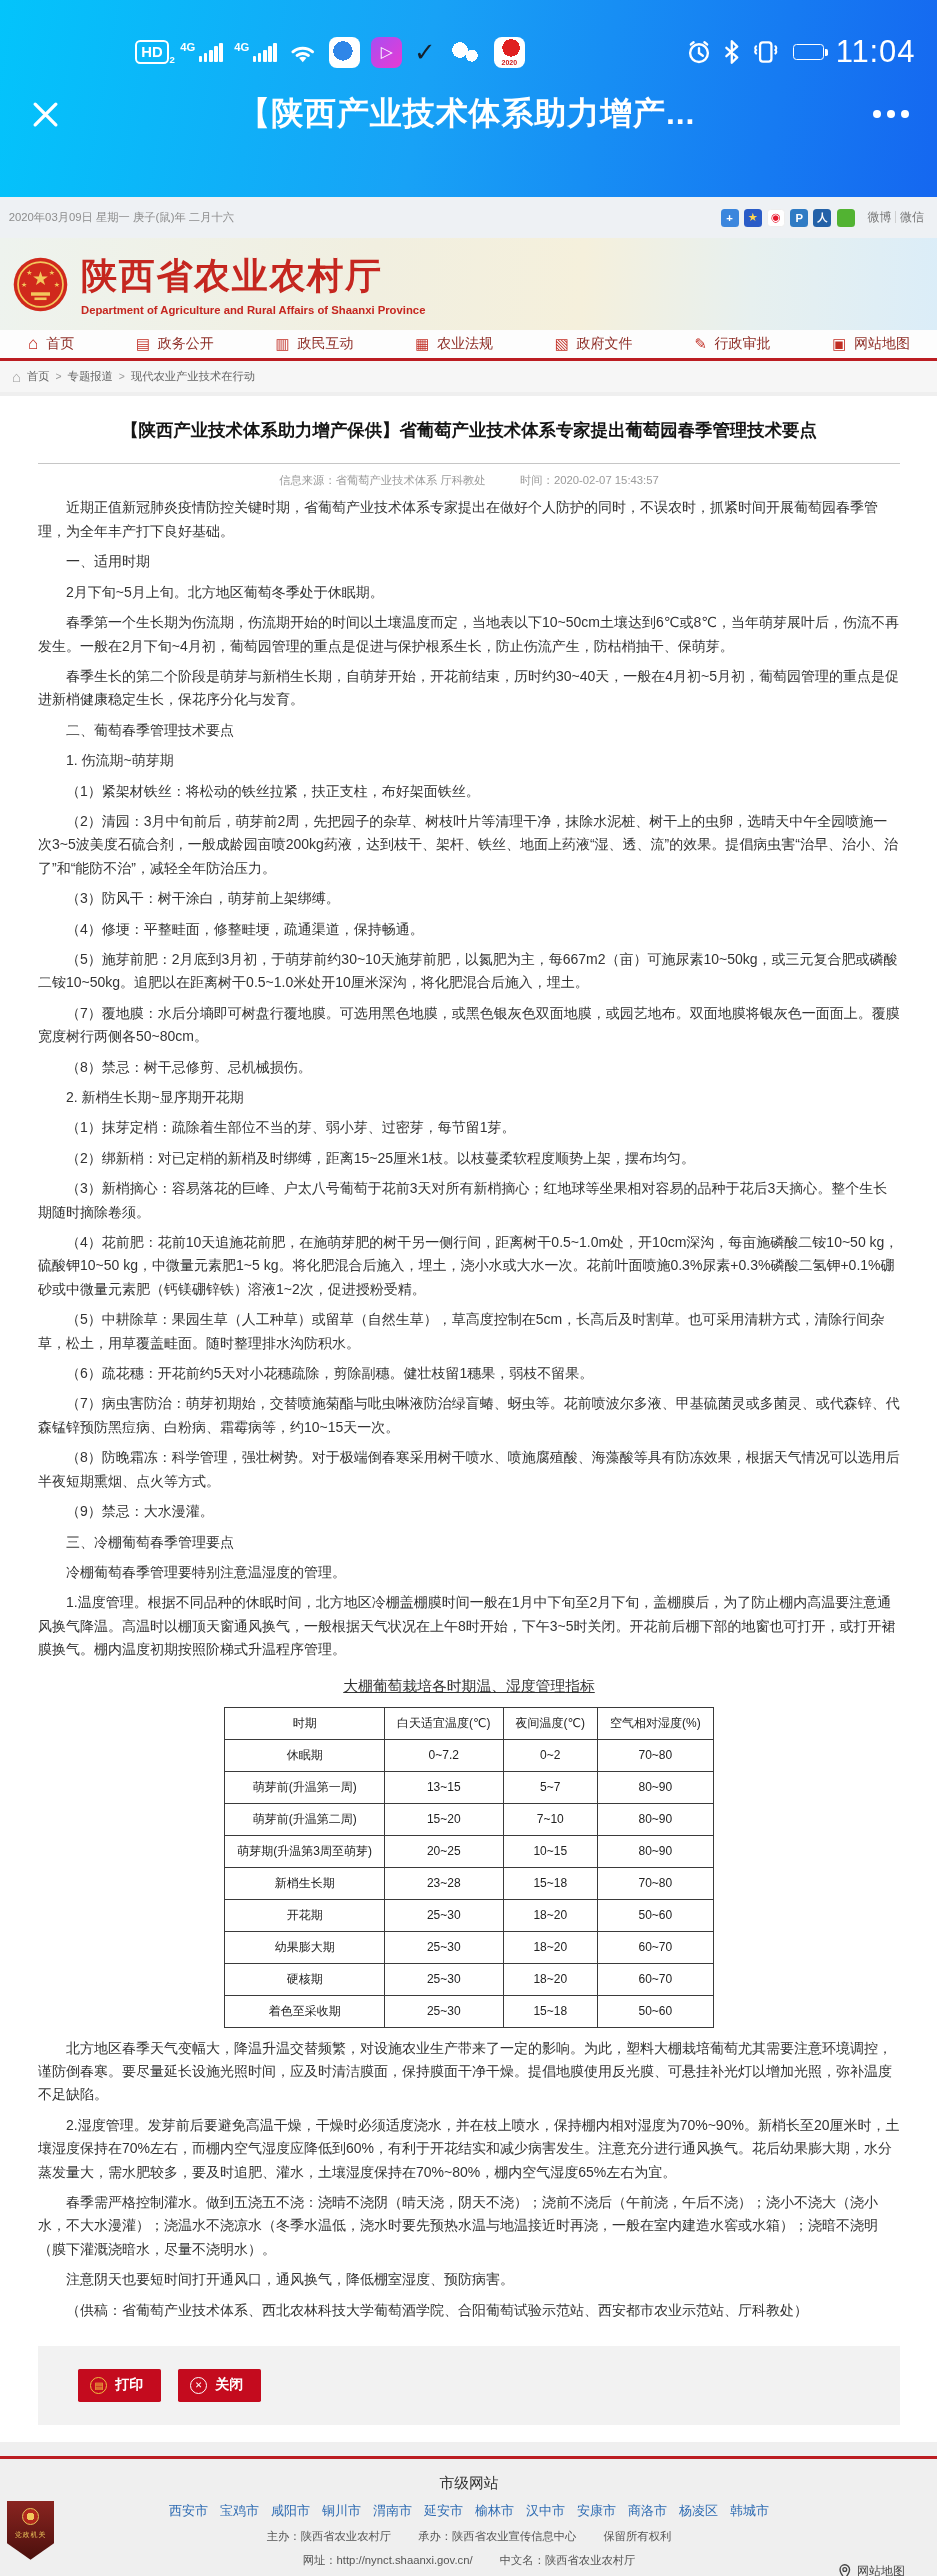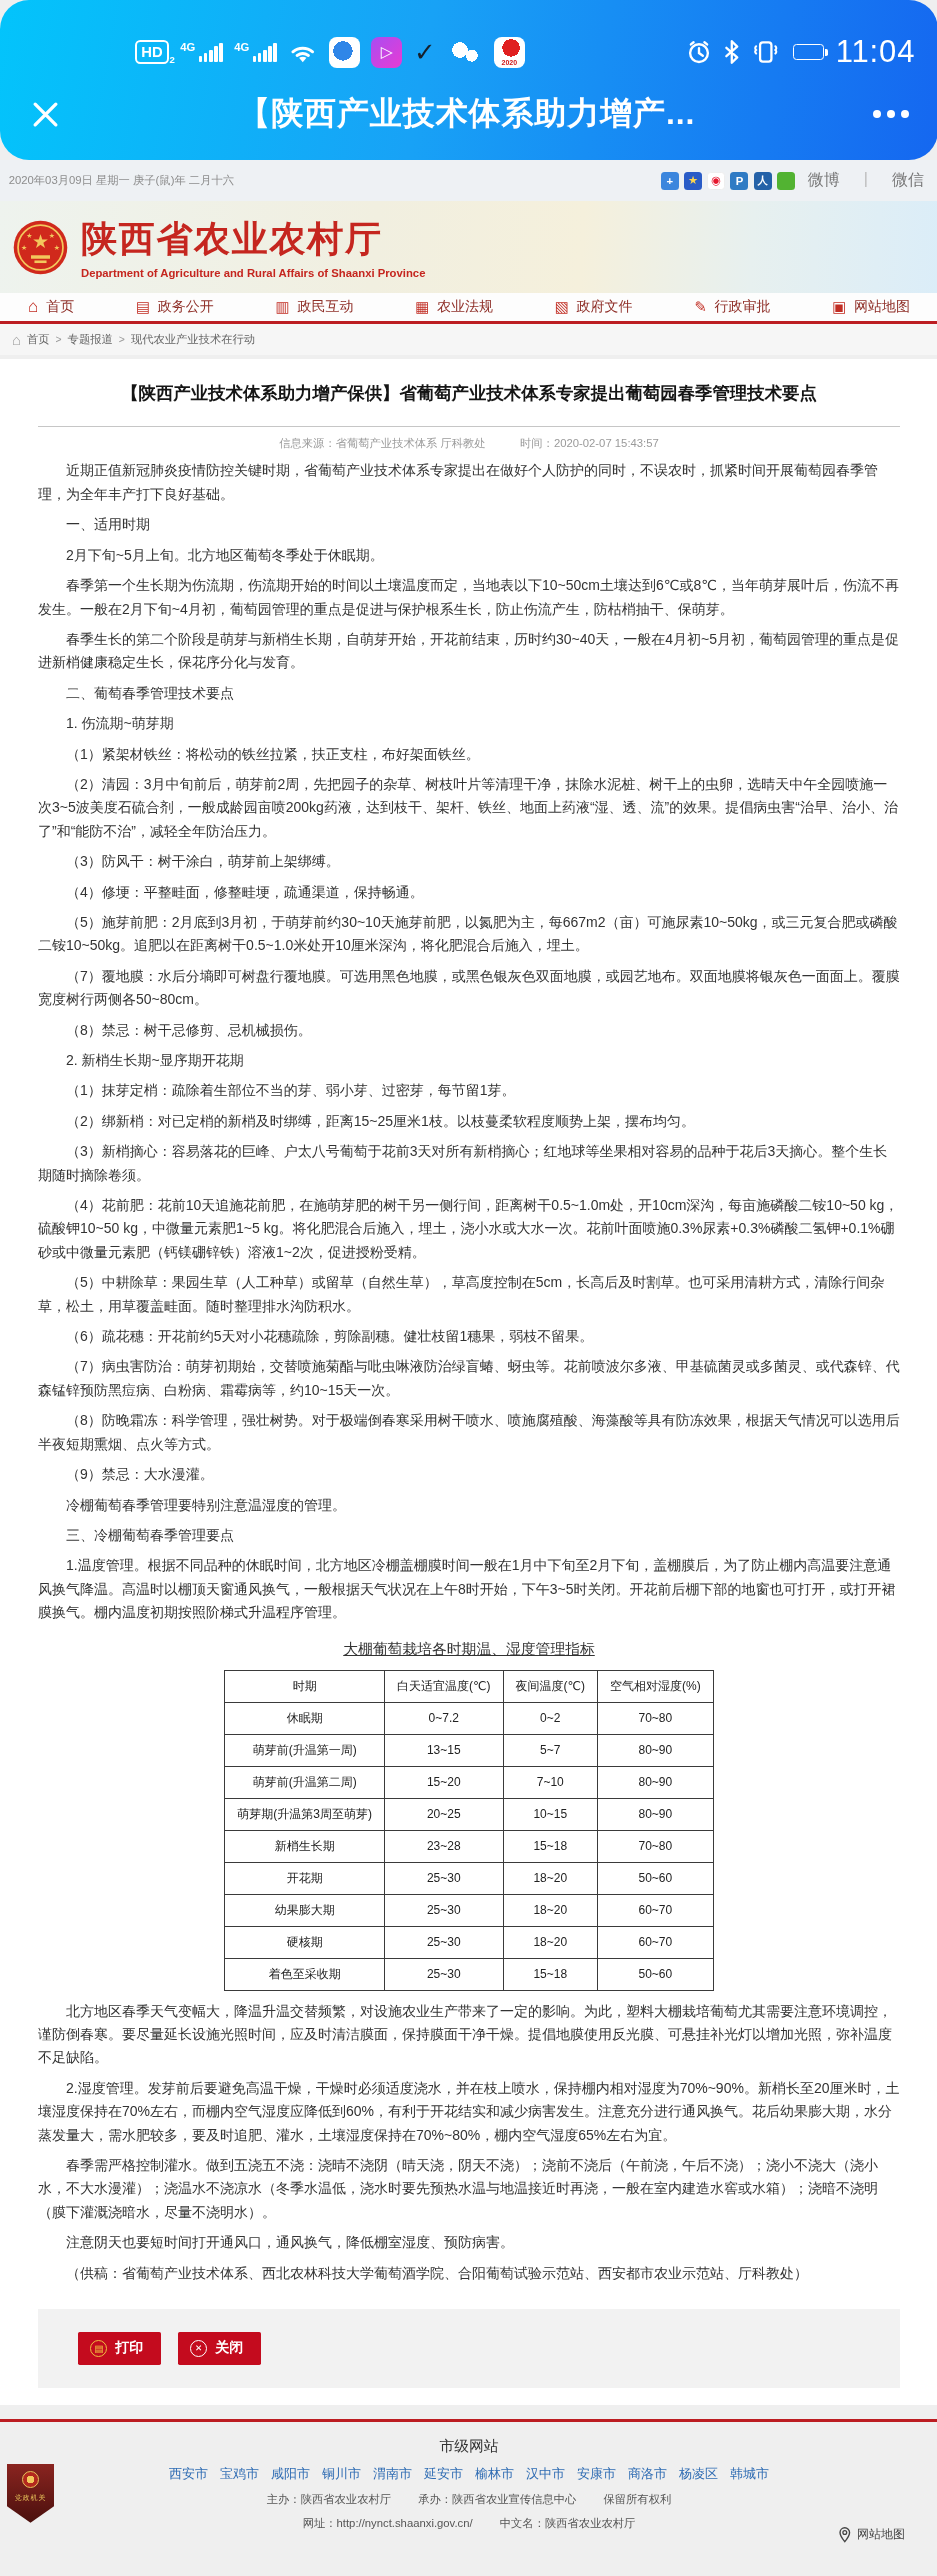--- a/index.html
+++ b/index.html
@@ -1,19 +1,19 @@
 <!DOCTYPE html>
 <html style="font-size:14px"><head>
 <meta charset="utf-8">
 <style>
   * { margin:0; padding:0; box-sizing:border-box; }
   body { width:938px; background:#efefef; font-family:"Liberation Sans","DejaVu Sans",sans-serif; }
 
   
-  .top-blue { height:160px; background:linear-gradient(100deg,#03c4fb 0%,#18a2f6 45%,#1567f0 100%);border-radius:29px; }
+  .top-blue { height:197px; background:linear-gradient(100deg,#03c4fb 0%,#18a2f6 45%,#1567f0 100%); }
   .status-row { display:flex; align-items:center; gap:11.3px; padding:31px 22.6px 0 135px; height:73px; color:#fff; }
   .hd-badge { border:2.2px solid #fff; border-radius:5.2px; font-size:14.8px; font-weight:bold; padding:1.7px 4.3px; position:relative; }
   .hd-badge .hd-sub { font-size:9.6px; position:absolute; right:-7.8px; bottom:-3.5px; background:transparent; }
   .sig { display:flex; align-items:flex-end; gap:1.7px; }
   .sig .g { font-size:11.3px; font-weight:bold; margin-right:1.7px; transform:translateY(-8.7px); }
   .sig i { display:block; width:3.5px; background:#fff; border-radius:0.9px; }
   .appico { width:31px; height:31px; border-radius:7.8px; display:flex; align-items:center; justify-content:center; font-weight:bold; }
   .weather-app { background:#fff radial-gradient(circle at 45% 45%, #2f86e8 0 9.6px, transparent 9.6px); }
   .video-app { background:linear-gradient(135deg,#a94df2,#e83bd3); color:#fff; font-size:15.6px; }
   .check-app { color:#16202c; font-size:26px; font-weight:bold; width:22.6px; }
@@ -32,21 +32,21 @@
   
   .datebar { height:41px; background:#eef1f4; display:flex; align-items:center; padding:0 14px 0 8.7px; font-size:11.3px; color:#8d8d8d; }
   .datebar .right { margin-left:auto; display:flex; align-items:center; gap:6px; }
   .share-ico { width:18px; height:18px; border-radius:3.5px; display:inline-flex; align-items:center; justify-content:center; font-size:11.3px; font-weight:bold; color:#fff; }
   .share-ico[data-icon="share-plus-icon"]{ background:#3b86dd; }
   .share-ico[data-icon="qzone-icon"]{ background:#2a5cc7; color:#ffd54d; }
   .share-ico[data-icon="weibo-icon"]{ background:#fff; color:#e6162d; border:0.9px solid #eee; }
   .share-ico[data-icon="pengyou-icon"]{ background:#2f7bc4; }
   .share-ico[data-icon="renren-icon"]{ background:#2462a8; font-size:10.4px; }
   .share-ico[data-icon="wechat-share-icon"]{ background:#52b332 radial-gradient(circle at 36% 42%, #fff 0 4.3px, transparent 4.3px), #52b332 radial-gradient(circle at 66% 62%, #fff 0 3.5px, transparent 3.5px); background-color:#52b332; }
-  .share-links { display:flex; gap:24px; margin-left:7px; color:#777; font-size:16px; }
+  .share-links { display:flex; gap:3px; margin-left:7px; color:#777; font-size:12px;font-family:Liberation Serif, serif; }
   .share-links .sep { color:#bbb; }
 
   
   .banner { height:92px; display:flex; align-items:center; padding-left:12px; gap:12px;
     background:linear-gradient(93deg,#eef3ee 0%, #f1efe0 40%, #f5f0dc 62%, #e7f0ef 80%, #dbedf8 100%); }
   .site-names .cn { font-size:36px; font-weight:bold; color:#c5261f; letter-spacing:1.7px; font-family:"Liberation Serif","DejaVu Serif",serif; }
   .site-names .en { font-size:11.3px; font-weight:bold; color:#c5261f; margin-top:2.6px; }
 
   
   .nav { height:31px; background:#fdfdfd; border-bottom:3.5px solid #bc1d22; display:flex; align-items:center; justify-content:space-between; padding:0 28px; }
@@ -282,22 +282,22 @@
       <p class="body-p">2. 新梢生长期~显序期开花期</p>
       <p class="body-p">（1）抹芽定梢：疏除着生部位不当的芽、弱小芽、过密芽，每节留1芽。</p>
       <p class="body-p">（2）绑新梢：对已定梢的新梢及时绑缚，距离15~25厘米1枝。以枝蔓柔软程度顺势上架，摆布均匀。</p>
       <p class="body-p">（3）新梢摘心：容易落花的巨峰、户太八号葡萄于花前3天对所有新梢摘心；红地球等坐果相对容易的品种于花后3天摘心。整个生长期随时摘除卷须。</p>
       <p class="body-p">（4）花前肥：花前10天追施花前肥，在施萌芽肥的树干另一侧行间，距离树干0.5~1.0m处，开10cm深沟，每亩施磷酸二铵10~50 kg，硫酸钾10~50 kg，中微量元素肥1~5 kg。将化肥混合后施入，埋土，浇小水或大水一次。花前叶面喷施0.3%尿素+0.3%磷酸二氢钾+0.1%硼砂或中微量元素肥（钙镁硼锌铁）溶液1~2次，促进授粉受精。</p>
       <p class="body-p">（5）中耕除草：果园生草（人工种草）或留草（自然生草），草高度控制在5cm，长高后及时割草。也可采用清耕方式，清除行间杂草，松土，用草覆盖畦面。随时整理排水沟防积水。</p>
       <p class="body-p">（6）疏花穗：开花前约5天对小花穗疏除，剪除副穗。健壮枝留1穗果，弱枝不留果。</p>
       <p class="body-p">（7）病虫害防治：萌芽初期始，交替喷施菊酯与吡虫啉液防治绿盲蝽、蚜虫等。花前喷波尔多液、甲基硫菌灵或多菌灵、或代森锌、代森锰锌预防黑痘病、白粉病、霜霉病等，约10~15天一次。</p>
       <p class="body-p">（8）防晚霜冻：科学管理，强壮树势。对于极端倒春寒采用树干喷水、喷施腐殖酸、海藻酸等具有防冻效果，根据天气情况可以选用后半夜短期熏烟、点火等方式。</p>
       <p class="body-p">（9）禁忌：大水漫灌。</p>
+      <p class="body-p">三、冷棚葡萄春季管理要点</p>
       <p class="body-p">冷棚葡萄春季管理要特别注意温湿度的管理。</p>
-      <p class="body-p">三、冷棚葡萄春季管理要点</p>
       <p class="body-p">1.温度管理。根据不同品种的休眠时间，北方地区冷棚盖棚膜时间一般在1月中下旬至2月下旬，盖棚膜后，为了防止棚内高温要注意通风换气降温。高温时以棚顶天窗通风换气，一般根据天气状况在上午8时开始，下午3~5时关闭。开花前后棚下部的地窗也可打开，或打开裙膜换气。棚内温度初期按照阶梯式升温程序管理。</p>
     </div>
 
   <div class="tbl-caption">大棚葡萄栽培各时期温、湿度管理指标</div>
   <table class="mgmt">
     <thead>
       <tr>
         <th>时期</th>
         <th>白天适宜温度(℃)</th>
         <th>夜间温度(℃)</th>

